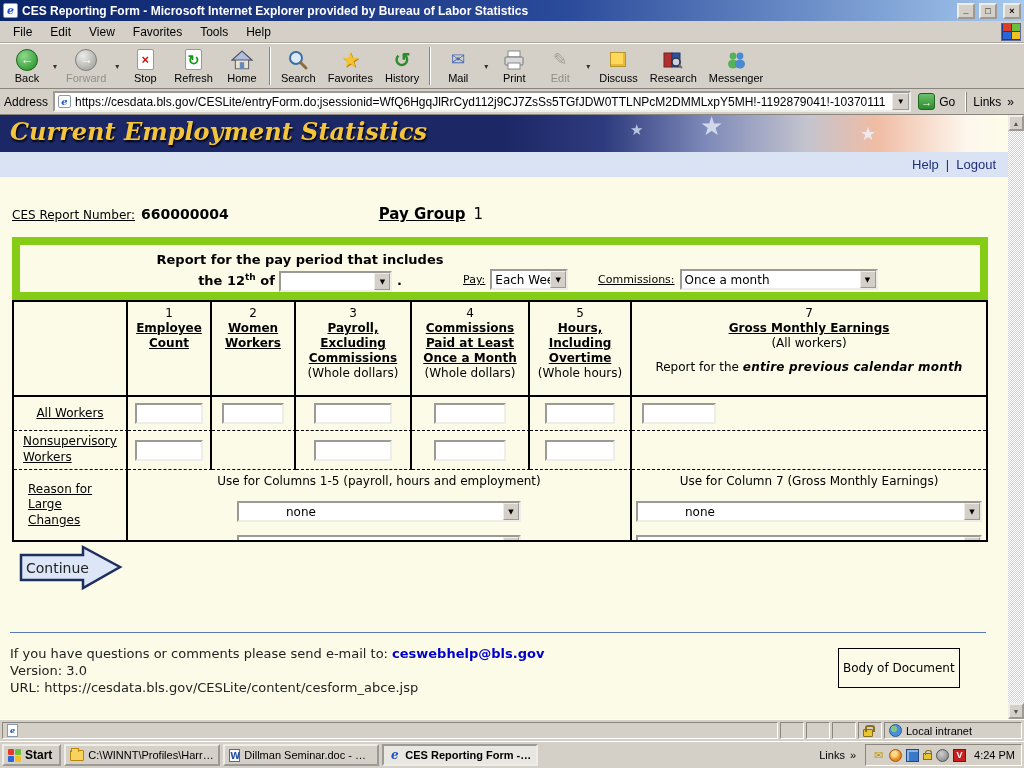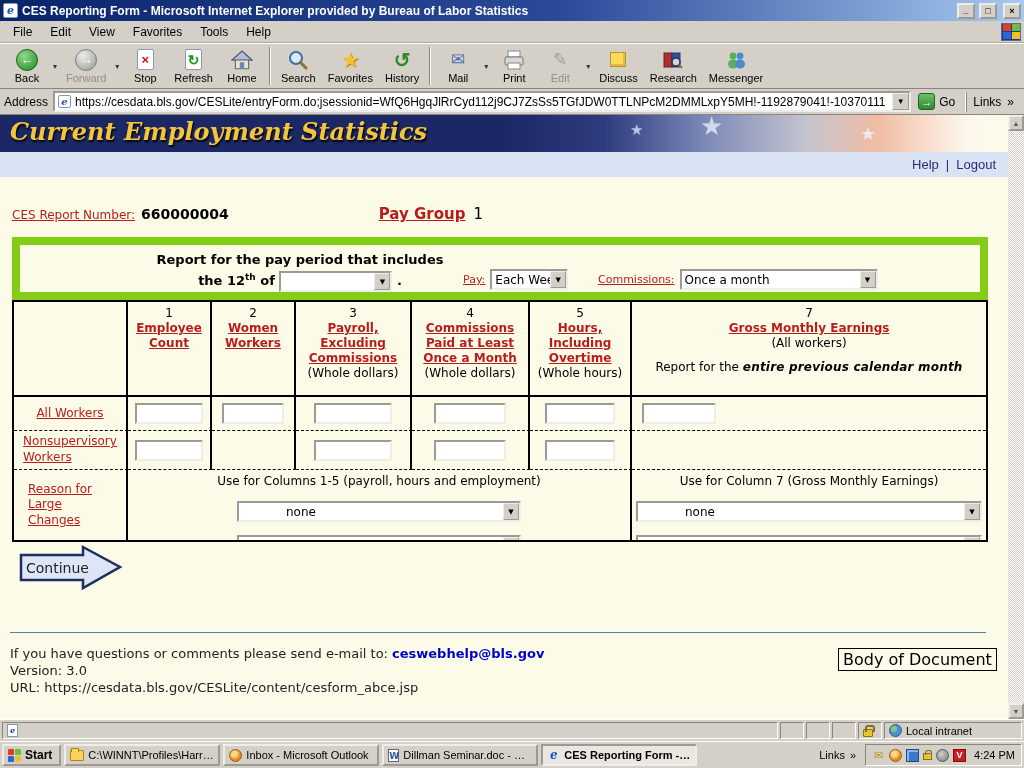--- a/index.html
+++ b/index.html
@@ -84,21 +84,21 @@
 
   
   .helpbar { position:absolute; left:0; top:152px; width:1008px; height:25px; background:#d9e3f3;
     display:flex; align-items:center; justify-content:flex-end; gap:7px; padding-right:12px;
     font-size:13px; color:#22307a; }
   .helpbar a { color:#22307a; text-decoration:none; cursor:pointer; }
 
   
   .page { position:absolute; left:0; top:177px; width:1008px; height:542px; background:#fcfbe8;
     font-family:"DejaVu Sans",sans-serif; font-size:12px; color:#000; }
-  a.plink { color:#b91c1c; text-decoration:underline; cursor:pointer; }
+  a.plink { color:#000000; text-decoration:underline; cursor:pointer; }
 
   .report-line { position:absolute; left:12px; top:28px; display:flex; align-items:baseline; }
   .report-number { font-weight:bold; font-size:14px; margin-left:6px; }
   .paygroup-label { font-weight:bold; font-size:15px; margin-left:150px; }
   .paygroup-value { font-size:15px; margin-left:8px; }
 
   
   .sel { display:inline-flex; align-items:center; height:21px; background:#fff;
     border:2px inset #efede8; vertical-align:middle; }
   .sel .txt { flex:1; text-align:left; padding:0 3px; white-space:nowrap; overflow:hidden; font-size:12px; }
@@ -141,21 +141,21 @@
   .sel.sel-r15 { width:284px; }
   .sel.sel-r7 { width:346px; }
 
   
   .continue-wrap { position:absolute; left:18px; top:366px; cursor:pointer; }
 
   
   .footer-rule { position:absolute; left:10px; top:455px; width:976px; border-top:1px solid #5a7ab5; }
   .footer-text { position:absolute; left:10px; top:468px; font-size:13px; line-height:17px; color:#222; }
   .footer-email { color:#0000cc; font-weight:bold; margin-left:4px; }
-  .body-tag { position:absolute; left:838px; top:471px; border:1px solid #000; padding:1px 4px; font-size:16px; }
+  .body-tag { position:absolute; left:838px; top:471px; border:1px solid #000; padding:12px 4px; font-size:12px; }
 
   
   .vscroll { position:absolute; left:1008px; top:115px; width:16px; height:604px;
     background:#d4d0c8;
     background-image:linear-gradient(45deg,#fff 25%,transparent 25%,transparent 75%,#fff 75%),
                      linear-gradient(45deg,#fff 25%,transparent 25%,transparent 75%,#fff 75%);
     background-size:2px 2px; background-position:0 0,1px 1px; }
   .sc-btn { position:absolute; left:0; width:16px; height:16px; background:#d4d0c8; border:2px outset #efede8;
     font-size:7px; color:#555; display:flex; align-items:center; justify-content:center; }
   .sc-up { top:0; } .sc-down { bottom:0; }
@@ -576,24 +576,20 @@
         <i class="f3"></i>
         <i class="f4"></i>
       </span>
     <span>Start</span>
   </div>
   <div class="task-btn">
     <span class="folder-ic"></span>
     <span class="task-label">C:\WINNT\Profiles\Harre...</span>
   </div>
   <div class="task-btn">
-    <span class="outlook-ic"></span>
-    <span class="task-label">Inbox - Microsoft Outlook</span>
-  </div>
-  <div class="task-btn">
     <span class="word-ic">W</span>
     <span class="task-label">Dillman Seminar.doc - Mic...</span>
   </div>
   <div class="task-btn active">
     <span class="ie-ic">e</span>
     <span class="task-label">CES Reporting Form - ...</span>
   </div>
   <span class="tb-flex"></span>
   <div class="tb-links">
     <span>Links</span>

